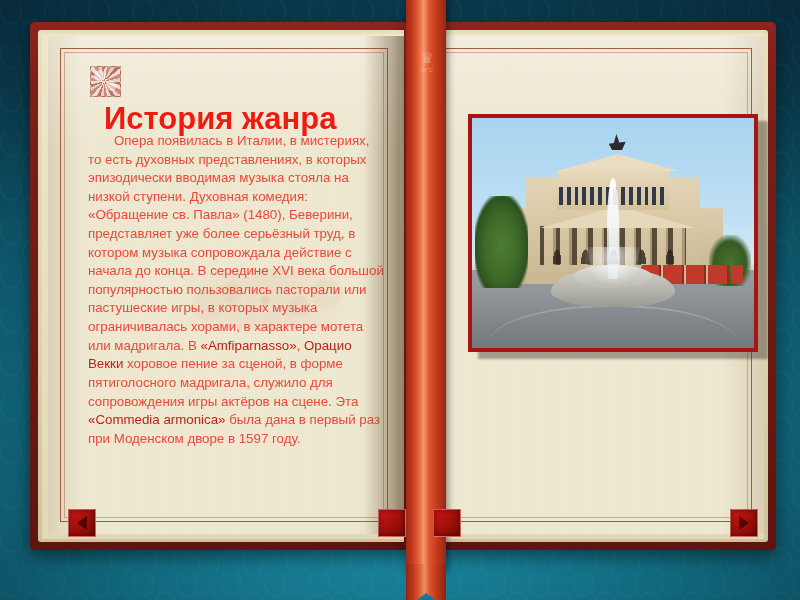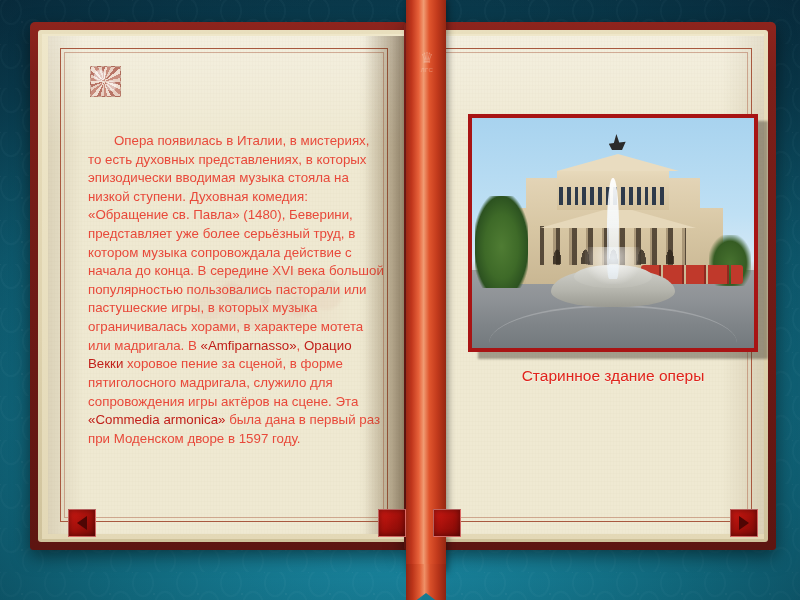--- a/index.html
+++ b/index.html
@@ -389,20 +389,21 @@
     <div class="page-stack" id="stack-r1"></div>
     <div class="page-stack" id="stack-r2"></div>
 
     <div class="page" id="page-left">
       <div class="grain"></div>
       <div class="rule-frame"></div>
 
       <div id="left-content">
         <div id="corner-ornament"></div>
 
+        <h1 id="page-title">История жанра</h1>
 
         <div id="watermark"></div>
 
         <div id="body-text"><span>Опера появилась в Италии, в мистериях, то есть духовных представлениях, в которых эпизодически вводимая музыка стояла на низкой ступени. Духовная комедия: «Обращение св. Павла» (1480), Беверини, представляет уже более серьёзный труд, в котором музыка сопровождала действие с начала до конца. В середине XVI века большой популярностью пользовались пасторали или пастушеские игры, в которых музыка ограничивалась хорами, в характере мотета или мадригала. В </span><b>«Amfiparnasso»</b><span>, </span><b>Орацио Векки</b><span> хоровое пение за сценой, в форме пятиголосного мадригала, служило для сопровождения игры актёров на сцене. Эта </span><b>«Commedia armonica»</b><span> была дана в первый раз при Моденском дворе в 1597 году.</span></div>
       </div>
     </div>
 
     <div class="page" id="page-right">
       <div class="grain"></div>
       <div class="rule-frame"></div>
@@ -429,21 +430,20 @@
         <div class="ph-tree"></div>
         <div class="ph-tree2"></div>
         <div class="ph-awnings"></div>
         <div class="ph-basin"></div>
         <div class="ph-basin-2"></div>
         <div class="ph-spray"></div>
         <div class="ph-jet"></div>
       </div>
     </div>
 
-    <div id="photo-caption">Старинное здание оперы</div>
 
     <div id="ribbon"></div>
     <div id="ribbon-tail"></div>
     <div id="ribbon-emblem">
       <span class="crown">♛</span>
       <span class="mark">ЛГС</span>
     </div>
 
     <div class="nav-square" id="nav-prev">
       <span class="tri tri-left"></span>

